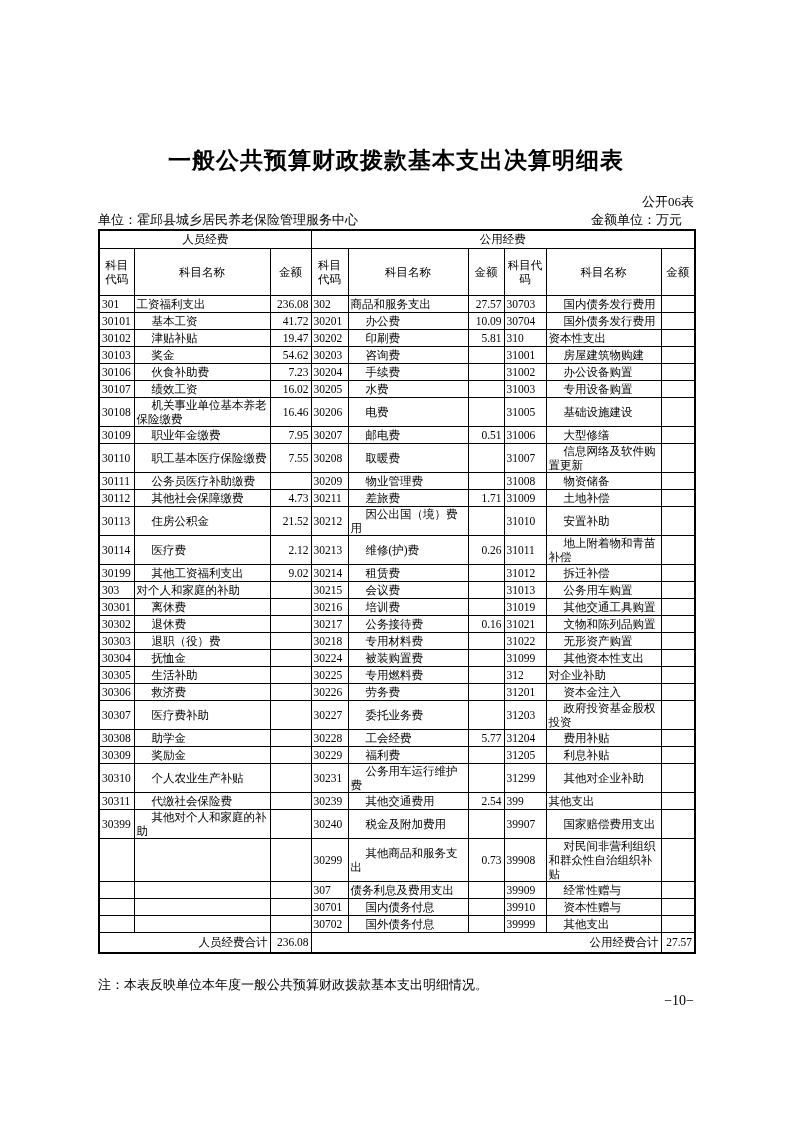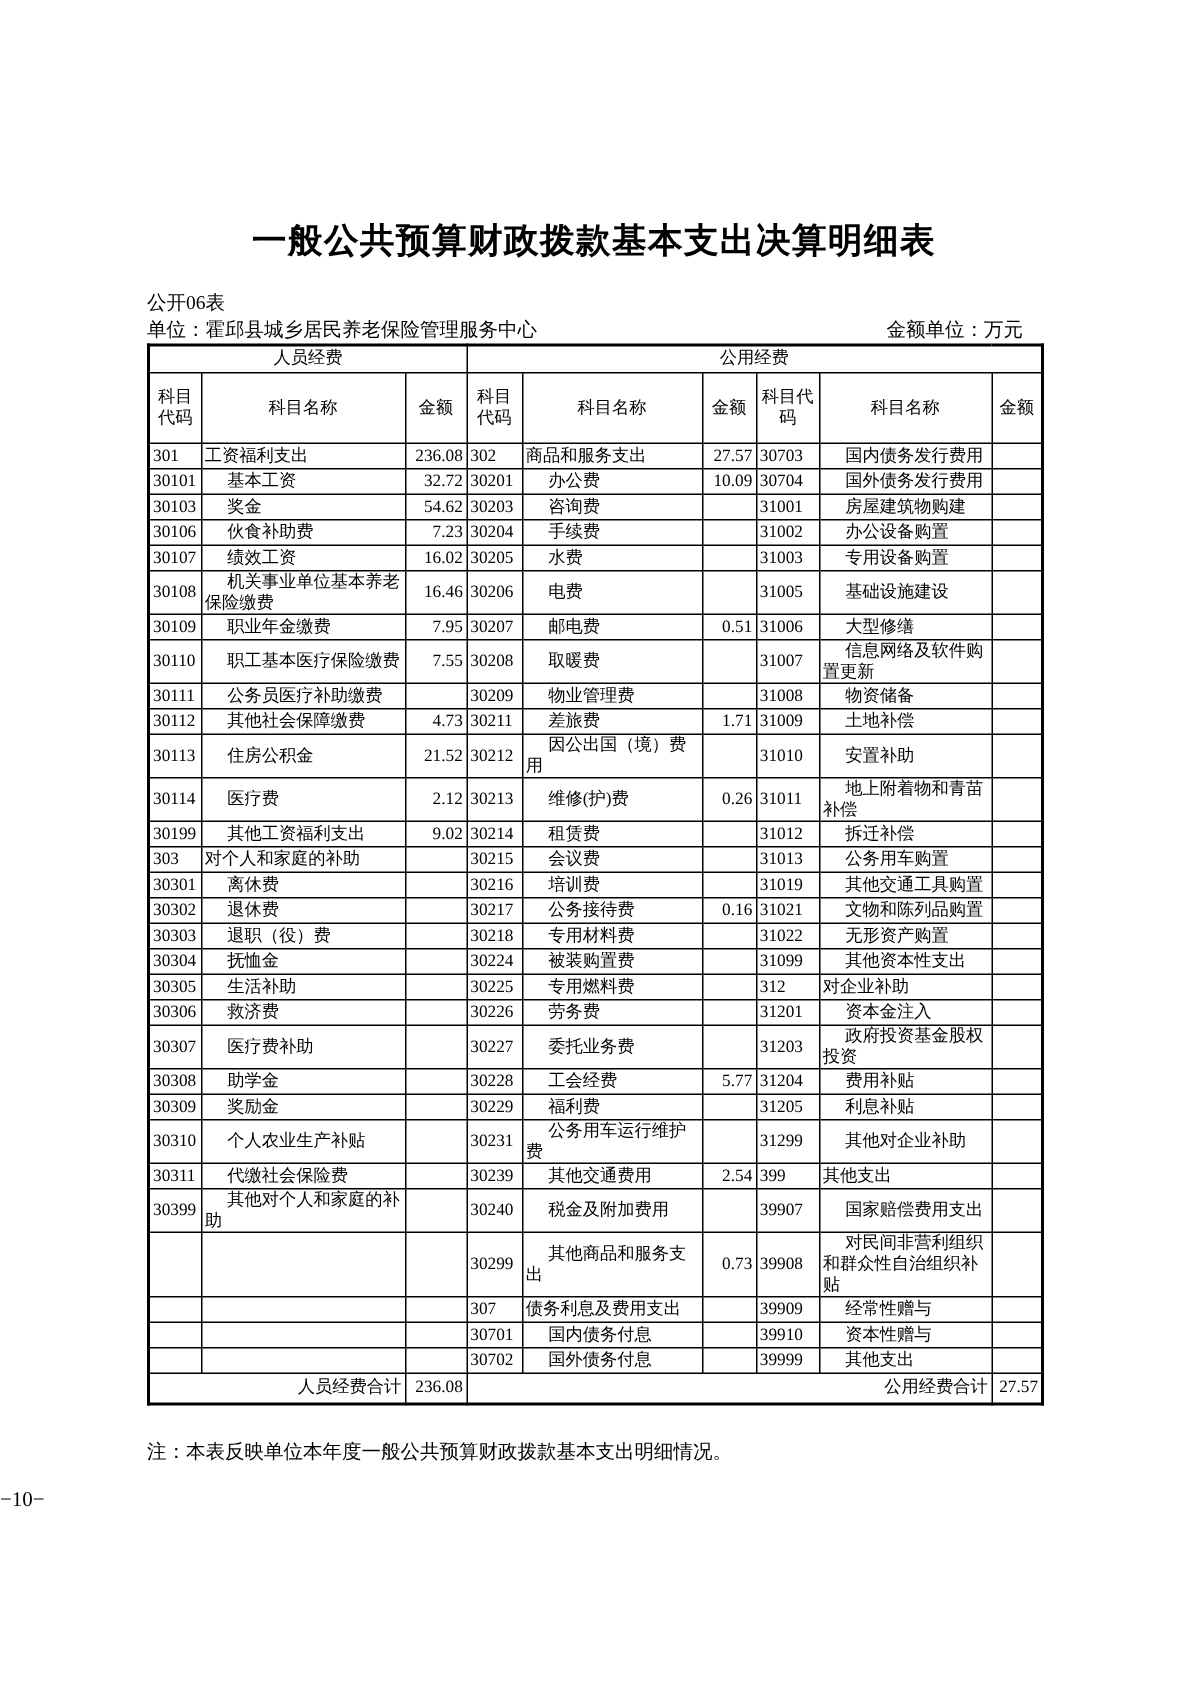--- a/index.html
+++ b/index.html
@@ -22,20 +22,21 @@
   }
   .title {
     font-family: "Liberation Sans", "DejaVu Sans", sans-serif;
     font-size: 23px;
     font-weight: bold;
     text-align: center;
     letter-spacing: 1px;
     line-height: 28px;
   }
   .meta-right {
+    text-align: right;
     font-size: 13px;
     margin-top: 20px;
     line-height: 16px;
   }
   .meta-row {
     display: flex;
     justify-content: space-between;
     font-size: 13px;
     line-height: 17px;
     margin: 1px 12px 1px 0;
@@ -77,20 +78,21 @@
   .note {
     font-size: 13px;
     margin-top: 22px;
     line-height: 17px;
   }
   .pageno {
     position: absolute;
     top: 993px;
     left: 0;
     width: 794px;
+    text-align: right;
     padding-right: 100px;
     font-size: 14px;
   }
 </style>
 </head>
 <body>
 
 <div class="sheet">
   <div class="content">
     <h1 class="title">一般公共预算财政拨款基本支出决算明细表</h1>
@@ -136,26 +138,37 @@
             <td class="code">302</td>
             <td class="name">商品和服务支出</td>
             <td class="amt">27.57</td>
             <td class="code">30703</td>
             <td class="name indent">国内债务发行费用</td>
             <td class="amt"></td>
           </tr>
           <tr>
             <td class="code">30101</td>
             <td class="name indent">基本工资</td>
-            <td class="amt">32.72</td>
+            <td class="amt">41.72</td>
             <td class="code">30201</td>
             <td class="name indent">办公费</td>
             <td class="amt">10.09</td>
             <td class="code">30704</td>
             <td class="name indent">国外债务发行费用</td>
+            <td class="amt"></td>
+          </tr>
+          <tr>
+            <td class="code">30102</td>
+            <td class="name indent">津贴补贴</td>
+            <td class="amt">19.47</td>
+            <td class="code">30202</td>
+            <td class="name indent">印刷费</td>
+            <td class="amt">5.81</td>
+            <td class="code">310</td>
+            <td class="name">资本性支出</td>
             <td class="amt"></td>
           </tr>
           <tr>
             <td class="code">30103</td>
             <td class="name indent">奖金</td>
             <td class="amt">54.62</td>
             <td class="code">30203</td>
             <td class="name indent">咨询费</td>
             <td class="amt"></td>
             <td class="code">31001</td>

